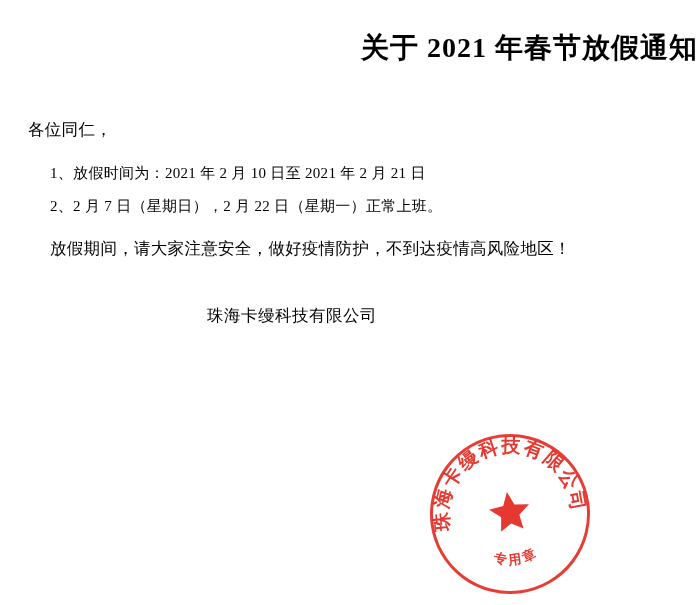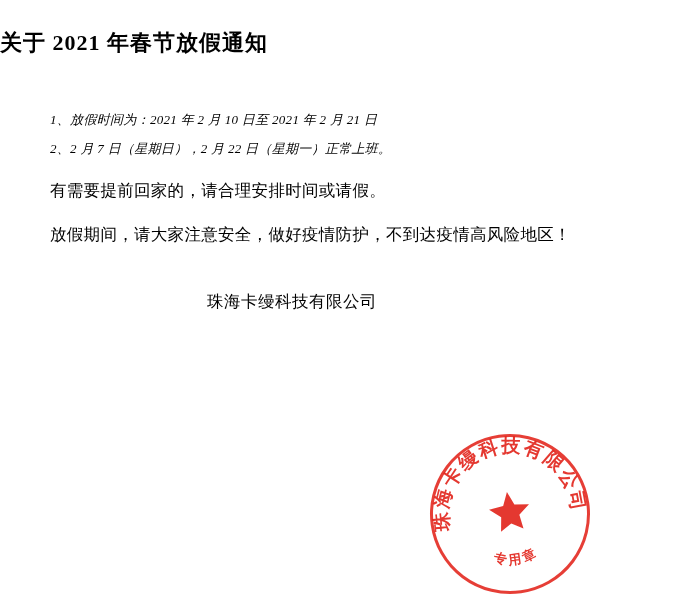--- a/index.html
+++ b/index.html
@@ -16,22 +16,22 @@
     position: relative;
   }
   .page {
     position: relative;
     width: 698px;
     height: 605px;
     box-sizing: border-box;
     padding: 0;
   }
   .doc-title {
-    text-align: left;
-    font-size: 22px;
+    text-align: right;
+    font-size: 28px;
     font-weight: bold;
     letter-spacing: 1px;
     margin-top: 28px;
     margin-bottom: 0;
     line-height: 1.4;
   }
   .body-block {
     margin-top: 52px;
     padding-left: 28px;
     padding-right: 22px;
@@ -41,24 +41,23 @@
     line-height: 1.35;
     margin: 0 0 22px 0;
     letter-spacing: 0.3px;
   }
   .indent {
     text-indent: 2em;
   }
   .list-para {
     margin: 0 0 12px 0;
     padding-left: 22px;
-    font-size: 13px;
+    font-size: 15px;
     line-height: 1.35;
     letter-spacing: 0.3px;
-    font-style: italic;
   }
   .list-para.last-list {
     margin-bottom: 22px;
     margin-top: 9px;
   }
   .body-indent {
     padding-left: 22px;
   }
   .signature {
     margin-top: 40px;
@@ -125,26 +124,26 @@
 </style>
 </head>
 <body>
 
 <div class="page">
 
   <h1 class="doc-title">关于 2021 年春节放假通知</h1>
 
   <div class="body-block">
 
+    <p class="para">各位同仁，</p>
 
 
     <p class="list-para">1、放假时间为：2021 年 2 月 10 日至 2021 年 2 月 21 日</p>
     <p class="list-para last-list">2、2 月 7 日（星期日），2 月 22 日（星期一）正常上班。</p>
 
-    <p class="para body-indent">有需要提前回家的，请合理安排时间或请假。</p>
 
     <p class="para body-indent">放假期间，请大家注意安全，做好疫情防护，不到达疫情高风险地区！</p>
 
     <div class="signature">
       <div class="sig-line">珠海卡缦科技有限公司</div>
     </div>
 
   </div>
 
   <div class="seal">

